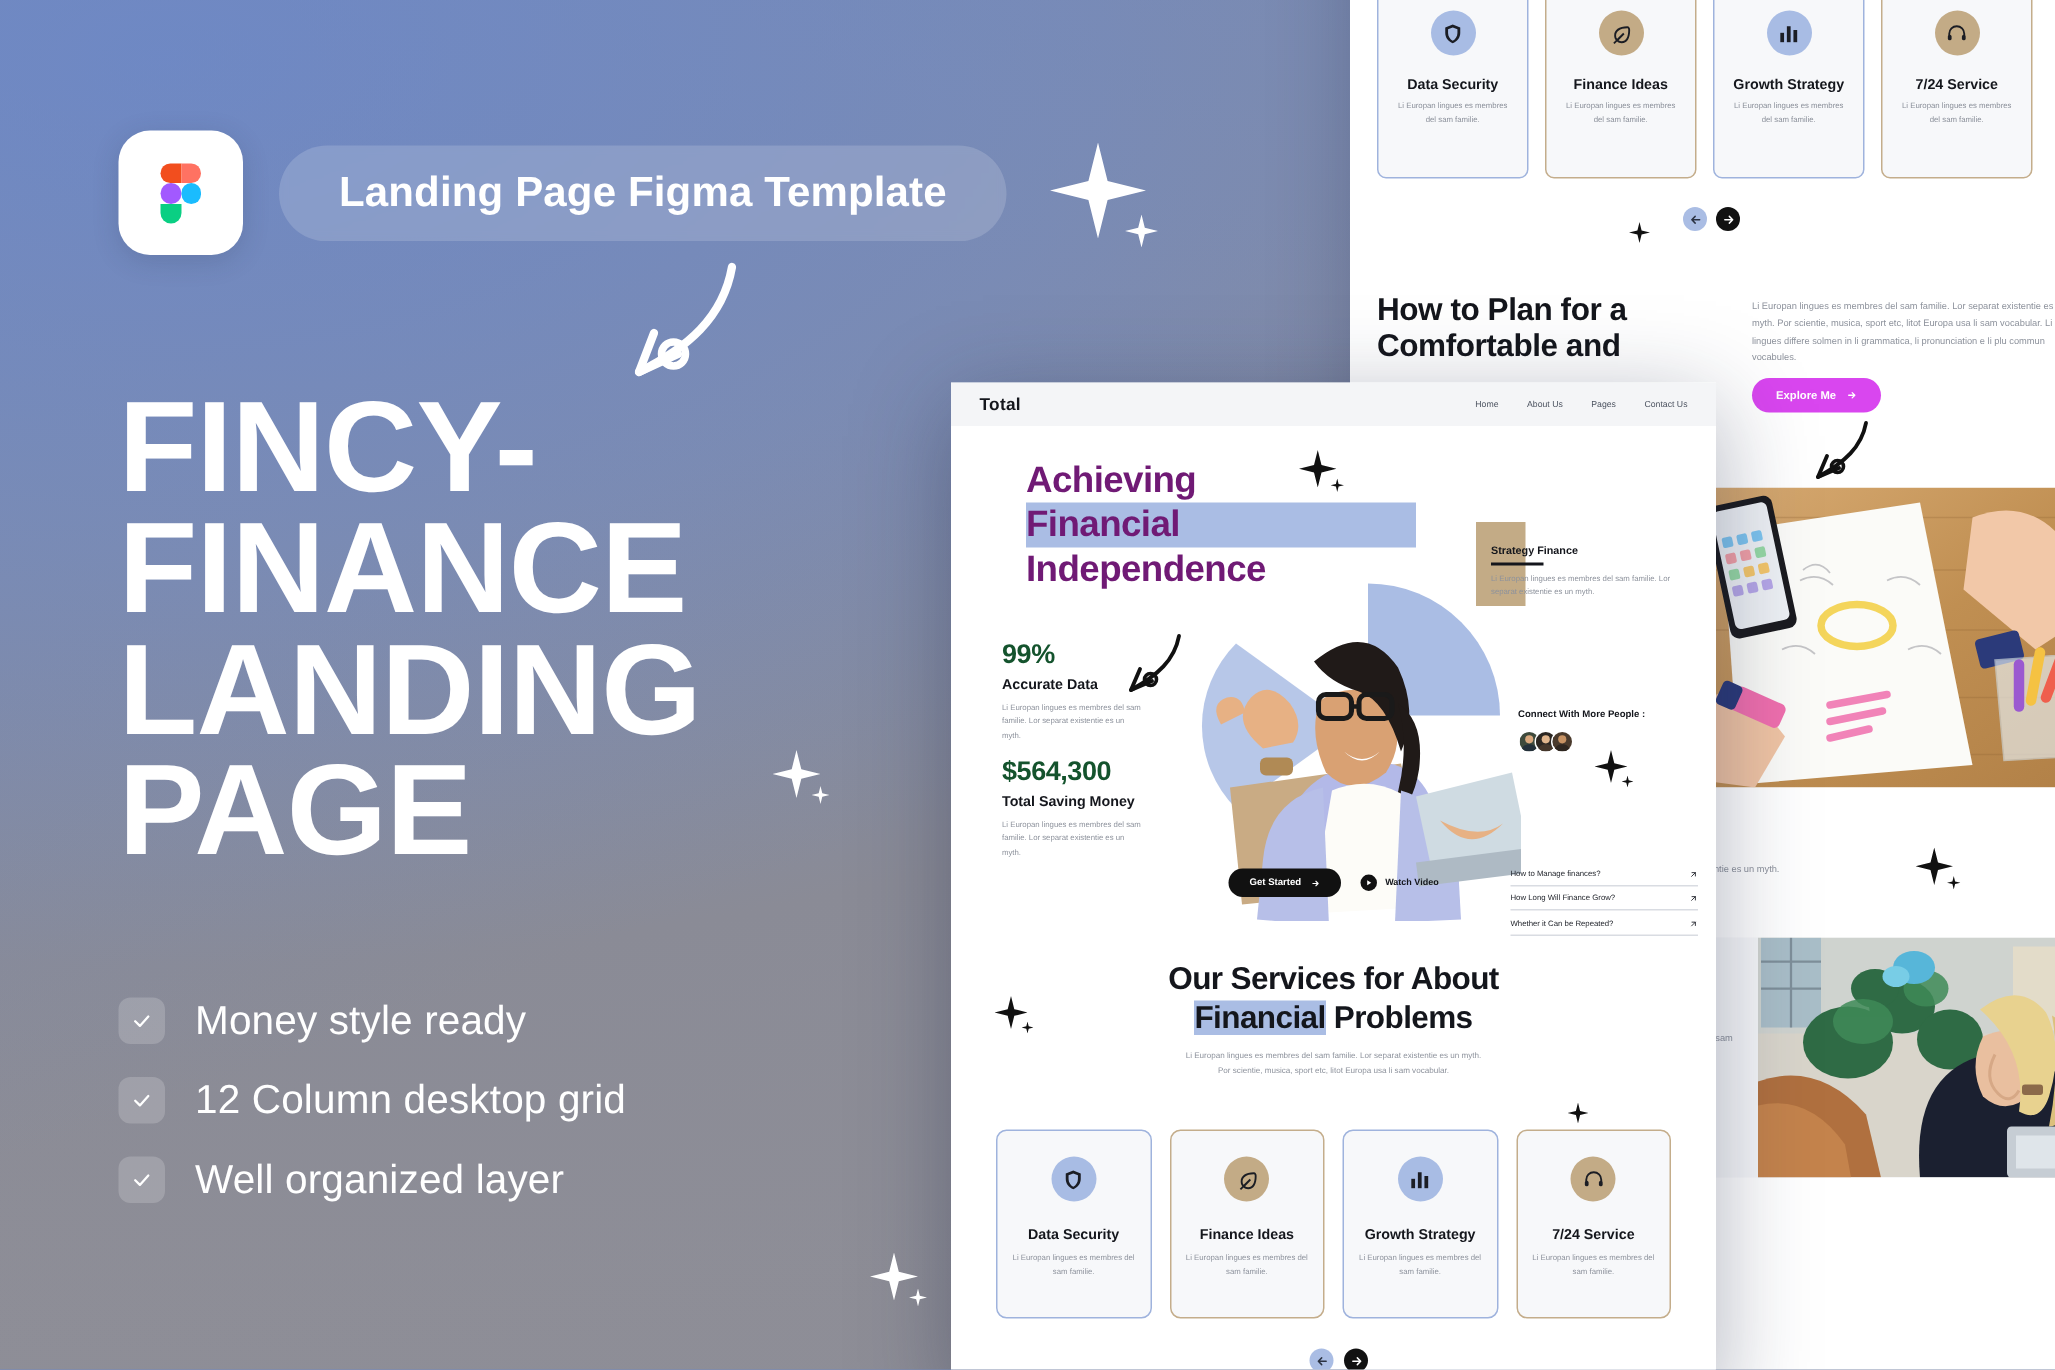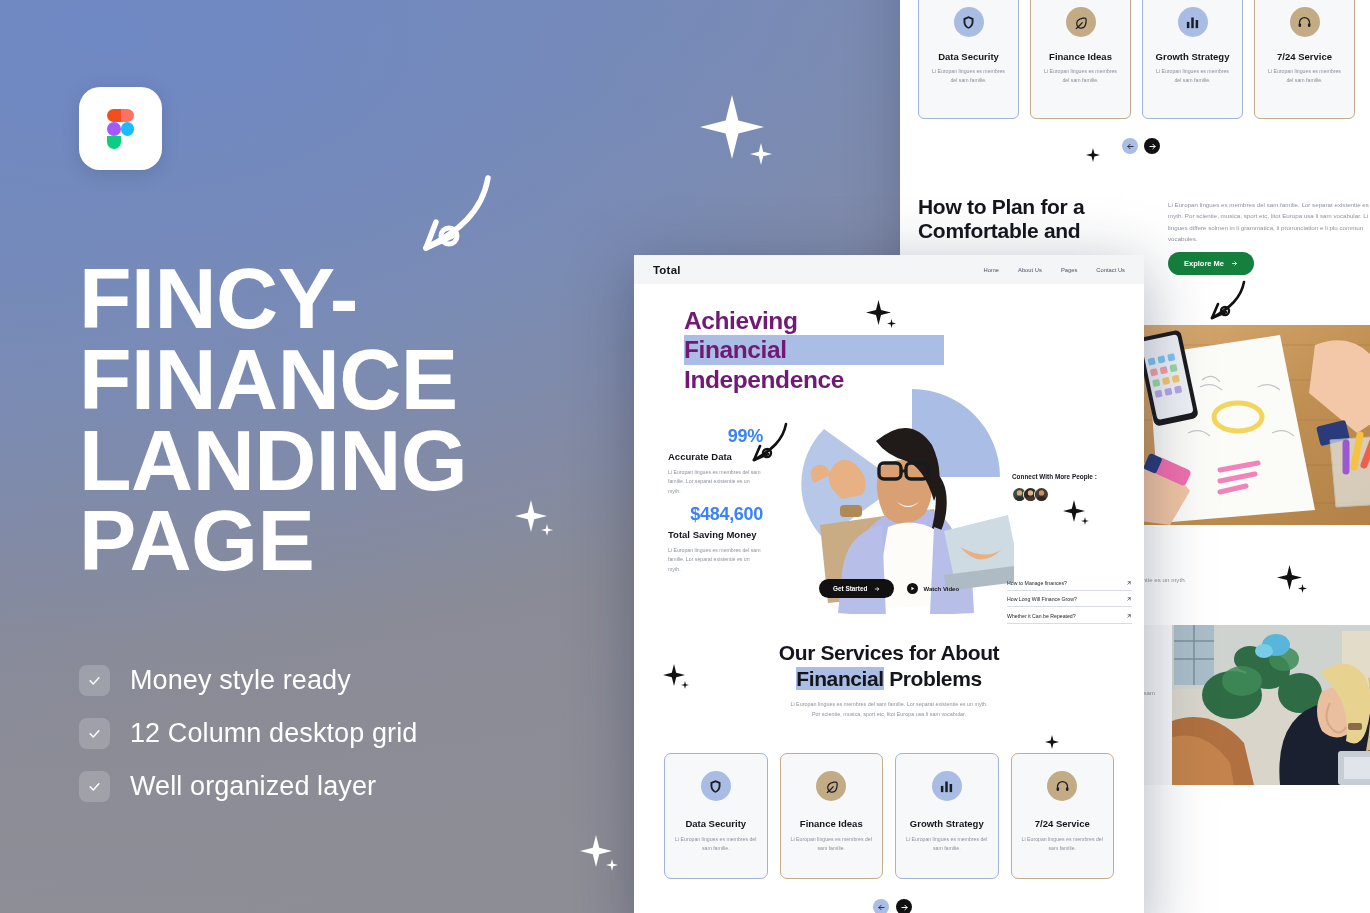--- a/index.html
+++ b/index.html
@@ -120,21 +120,21 @@
   .nav-circ svg { display:block; }
 
   .rm-plan { position:absolute; left:18px; top:315px; width:472px; }
   .rm-plan h2 { font-size:21px; line-height:1.14; font-weight:bold; color:#14161c; width:235px; letter-spacing:-0.3px; }
   .rm-plan .ptext {
     position:absolute; left:250px; top:4px; width:220px;
     font-size:6.2px; line-height:1.85; color:#8d929c;
   }
   .rm-explore {
     position:absolute; left:250px; top:57px;
-    background:#15803d; color:#fff; border-radius:16px;
+    background:#d946ef; color:#fff; border-radius:16px;
     padding:7px 16px; font-size:7.5px; font-weight:bold;
     display:flex; align-items:center; gap:7px;
   }
   .rm-nav2 { position:absolute; left:18px; top:380px; display:flex; gap:20px; }
   .rm-nav2 a { font-size:6.5px; color:#4c5360; }
 
   .rm-photo {
     position:absolute; left:240px; top:445px; width:270px; height:200px;
     overflow:hidden;
   }
@@ -173,21 +173,21 @@
   .cm-hero { position:relative; height:330px; }
   .cm-h1 {
     position:absolute; left:50px; top:22px;
     font-size:24.5px; line-height:1.2; font-weight:bold; color:#701a75;
     letter-spacing:-0.4px; width:260px;
   }
   .cm-h1 .hl { background:#aabde4; }
   .cm-h1 span { display:block; }
 
   .cm-stat { position:absolute; left:34px; }
-  .cm-stat .num { font-size:18px; font-weight:bold; color:#3b82f6; letter-spacing:-0.3px;text-align:right; }
+  .cm-stat .num { font-size:18px; font-weight:bold; color:#14532d; letter-spacing:-0.3px; }
   .cm-stat .lbl { font-size:9.5px; font-weight:bold; color:#14161c; margin-top:4px; }
   .cm-stat .dsc { font-size:5.2px; line-height:1.8; color:#8d929c; margin-top:6px; width:95px; }
   #stat-1 { top:142px; }
   #stat-2 { top:220px; }
 
   .cm-strategy {
     position:absolute; left:350px; top:64px; width:145px; height:56px;
   }
   .cm-strategy .tan-block {
     position:absolute; left:0; top:0; width:33px; height:56px; background:#c3ab86;
@@ -528,25 +528,31 @@
         <span class="wlbl">Watch Video</span>
       </div>
     </div>
 
     <div class="cm-stat" id="stat-1">
       <div class="num">99%</div>
       <div class="lbl">Accurate Data</div>
       <div class="dsc">Li Europan lingues es membres del sam familie. Lor separat existentie es un myth.</div>
     </div>
     <div class="cm-stat" id="stat-2">
-      <div class="num">$484,600</div>
+      <div class="num">$564,300</div>
       <div class="lbl">Total Saving Money</div>
       <div class="dsc">Li Europan lingues es membres del sam familie. Lor separat existentie es un myth.</div>
     </div>
 
+    <div class="cm-strategy">
+      <div class="tan-block"></div>
+      <div class="stitle">Strategy Finance</div>
+      <div class="sbar"></div>
+      <div class="sdesc">Li Europan lingues es membres del sam familie. Lor separat existentie es un myth.</div>
+    </div>
 
     <div class="cm-connect">
       <div class="ctitle">Connect With More People :</div>
       <div class="avatars">
         <div class="av">
           <svg class="photo-svg" viewBox="0 0 24 24">
               <rect width="24" height="24" fill="#3e4a3c"></rect>
               <circle cx="12" cy="9" r="5" fill="#d9a87e"></circle>
               <path d="M2 24c1-7 6-9 10-9s9 2 10 9z" fill="#23303a"></path>
             </svg>
@@ -663,20 +669,23 @@
   <div class="figma-logo">
     <div class="figma-glyph">
       <div class="fg r1l"></div>
         <div class="fg r1r"></div>
       <div class="fg r2l"></div>
         <div class="fg r2r"></div>
       <div class="fg r3l"></div>
     </div>
   </div>
 
+  <div class="pill-badge">
+    <span>Landing Page Figma Template</span>
+  </div>
 
   <div class="main-title">
     <span>FINCY-</span>
     <span>FINANCE</span>
     <span>LANDING</span>
     <span>PAGE</span>
   </div>
 
   <div class="features">
     <div class="feature-row">

